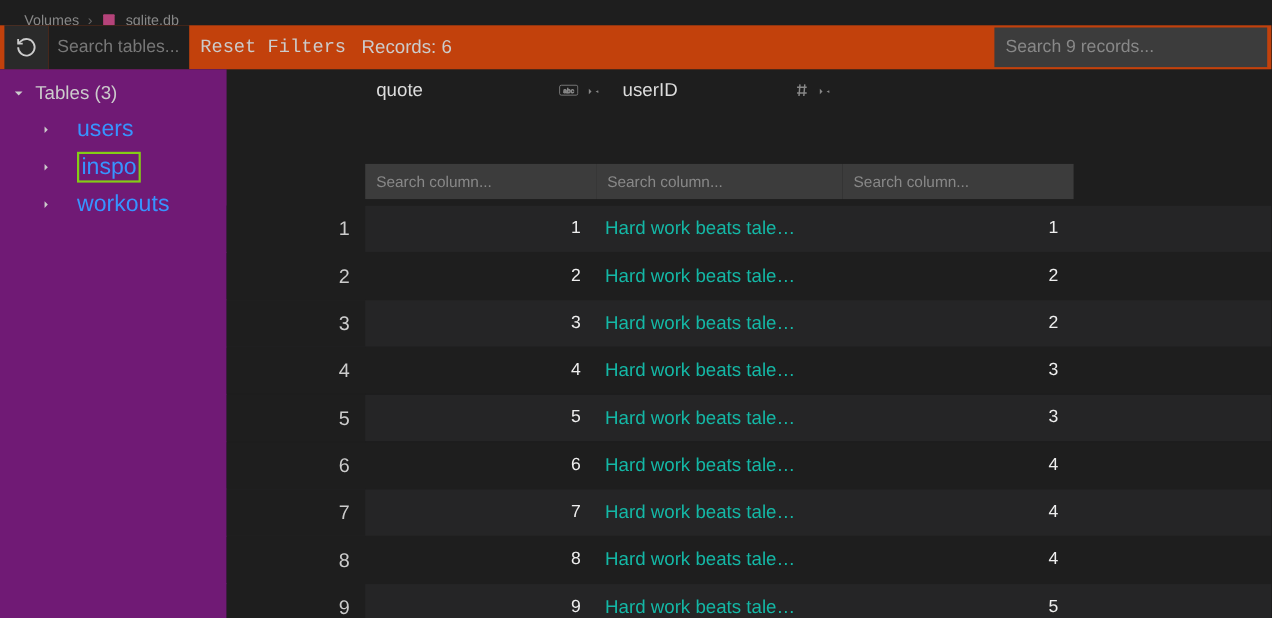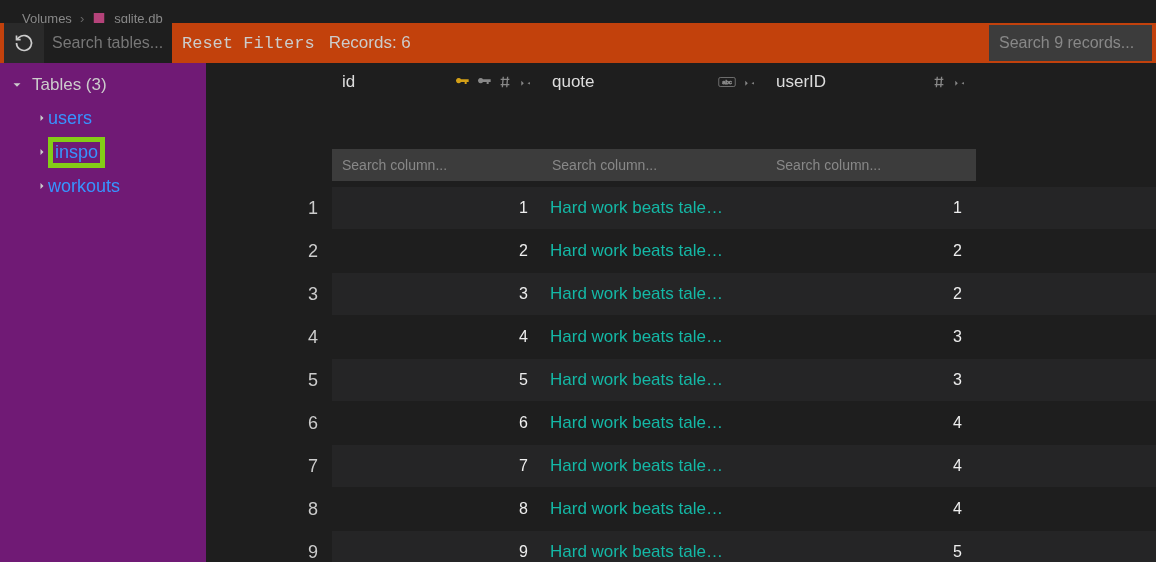--- a/index.html
+++ b/index.html
@@ -55,21 +55,21 @@
       cursor:pointer;
       font-family:Liberation Mono, monospace;
     }
     .records-label {
       color:#ccc;
       font-size:17px;
       padding-left: 4px;
     }
     .spacer { flex:1; }
     .search-records {
-      width: 163px;
+      width: 248px;
       height: 36px;
       background:#3c3c3c;
       border:none;
       color:#ccc;
       padding:0 10px;
       font-size:16px;
       margin-right:4px;
     }
     .search-records::placeholder { color:#888; }
 
@@ -88,30 +88,30 @@
       gap:6px;
       height:32px;
       padding-left:10px;
       color:#ccc;
       font-size:17px;
     }
     .tree-row .caret { width:16px; color:#ccc; }
     .tree-child {
       display:flex;
       align-items:center;
-      gap:0;
+      gap:22px;
       height:34px;
       padding-left:36px;
       color:#3794ff;
-      font-size:18px;
+      font-size:21px;
       cursor:pointer;
     }
     .tree-child .caret { color:#ccc; width:12px; }
     .tree-child.active span.label {
-      border:5px solid #84cc16;
+      border:2px solid #84cc16;
       padding:0 2px;
     }
 
     .grid-wrap { flex:1; overflow:hidden; }
     .rownum-head { width:126px; }
     .col {
       display:flex; flex-direction:column;
     }
     .col-head {
       display:flex;
@@ -230,47 +230,20 @@
             <path d="M6 4l4 4-4 4z"></path>
           </svg>
       </span>
       <span class="label">workouts</span>
     </div>
   </div>
 
   <div class="grid-wrap">
     <div class="headers">
       <div class="rownum-head"></div>
-      <div class="col col-id">
-        <div class="col-head">
-          <span>id</span>
-          <span class="icons">
-            <span class="key-gold">
-                <svg width="16" height="16" viewBox="0 0 24 24" fill="currentColor">
-                  <path d="M7 14a4 4 0 1 1 3.5-6H22v4h-3v3h-3v-3h-5.5A4 4 0 0 1 7 14z"></path>
-                </svg>
-              </span>
-            <span>
-                <svg width="16" height="16" viewBox="0 0 24 24" fill="#888">
-                  <path d="M7 14a4 4 0 1 1 3.5-6H22v4h-3v3h-3v-3h-5.5A4 4 0 0 1 7 14z"></path>
-                </svg>
-              </span>
-            <span>
-                <svg width="14" height="14" viewBox="0 0 16 16" stroke="#888" stroke-width="1.5">
-                  <path d="M3 5h10M3 11h10M6 2l-1 12M11 2l-1 12"></path>
-                </svg>
-              </span>
-            <span>
-                <svg width="14" height="14" viewBox="0 0 16 16" fill="#888">
-                  <path d="M10 2l4 4-3 1-3 3v4l-2-2-4 4 4-4-2-2h4l3-3 1-3z" transform="rotate(45 8 8)"></path>
-                </svg>
-              </span>
-          </span>
-        </div>
-      </div>
       <div class="col col-quote">
         <div class="col-head">
           <span>quote</span>
           <span class="icons">
             <span>
                 <svg width="18" height="12" viewBox="0 0 24 14" fill="none" stroke="#888">
                   <rect x="1" y="1" width="22" height="12" rx="2"></rect>
                   <text x="12" y="10" font-size="8" text-anchor="middle" fill="#888">abc</text>
                 </svg>
               </span>

